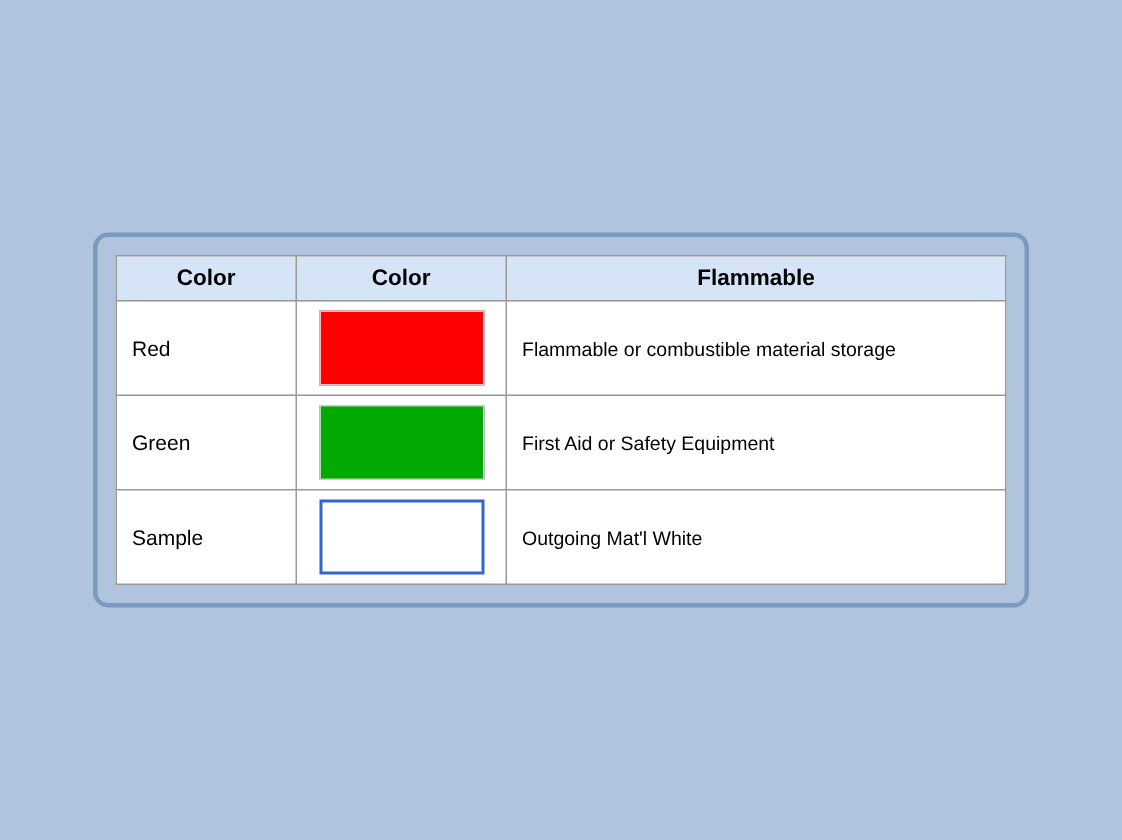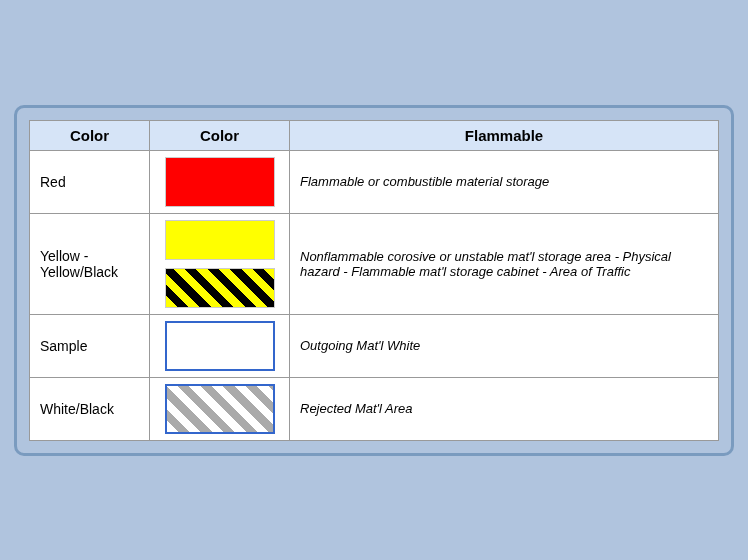--- a/index.html
+++ b/index.html
@@ -10,21 +10,21 @@
       display: flex;
       align-items: center;
       justify-content: center;
       font-family: Arial, sans-serif;
     }
     .outer-panel {
       background: #b0c4de;
       border: 3px solid #7a9bbf;
       border-radius: 10px;
       padding: 12px;
-      width: 720px;
+      width: 624px;
     }
     table {
       width: 100%;
       border-collapse: collapse;
       background: white;
     }
     th, td {
       border: 1px solid #999;
       padding: 6px 10px;
       vertical-align: middle;
@@ -39,21 +39,20 @@
       font-size: 14px;
       width: 120px;
       margin-left: 26px;
     }
     td.sample-cell {
       width: 140px;
       text-align: center;
     }
     td.designates {
       font-size: 13px;
-      font-style: italic;
     }
     .sample-box {
       width: 110px;
       height: 50px;
       margin: 0 auto;
       display: block;
     }
     .sample-red { background: #ff0000; border: 1px solid #ccc; }
     .sample-green { background: #00aa00; border: 1px solid #ccc; }
     .sample-yellow { background: #ffff00; border: 1px solid #ccc; }
@@ -103,45 +102,34 @@
     <tbody>
 
       <tr>
         <td class="color-name">Red</td>
         <td class="sample-cell">
           <div class="sample-box sample-red"></div>
         </td>
         <td class="designates">Flammable or combustible material storage</td>
       </tr>
 
+      <tr>
+        <td class="color-name">Green</td>
+        <td class="sample-cell">
+          <div class="sample-box sample-green"></div>
+        </td>
+        <td class="designates">First Aid or Safety Equipment</td>
+      </tr>
 
-      <tr>
-        <td class="color-name" style="white-space: pre-line;">Yellow -
-Yellow/Black</td>
-        <td class="sample-cell">
-          <div class="yellow-stack">
-            <div class="sample-box sample-yellow" style="height:40px;"></div>
-            <div class="sample-box sample-yellow-black" style="height:40px;"></div>
-          </div>
-        </td>
-        <td class="designates">Nonflammable corosive or unstable mat'l storage area - Physical hazard - Flammable mat'l storage cabinet - Area of Traffic</td>
-      </tr>
 
 
       <tr>
         <td class="color-name">Sample</td>
         <td class="sample-cell">
           <div class="sample-box sample-white"></div>
         </td>
         <td class="designates">Outgoing Mat'l White</td>
       </tr>
 
-      <tr>
-        <td class="color-name">White/Black</td>
-        <td class="sample-cell">
-          <div class="sample-box sample-white-black"></div>
-        </td>
-        <td class="designates">Rejected Mat'l Area</td>
-      </tr>
 
     </tbody>
   </table>
 </div>
 
 </body></html>

